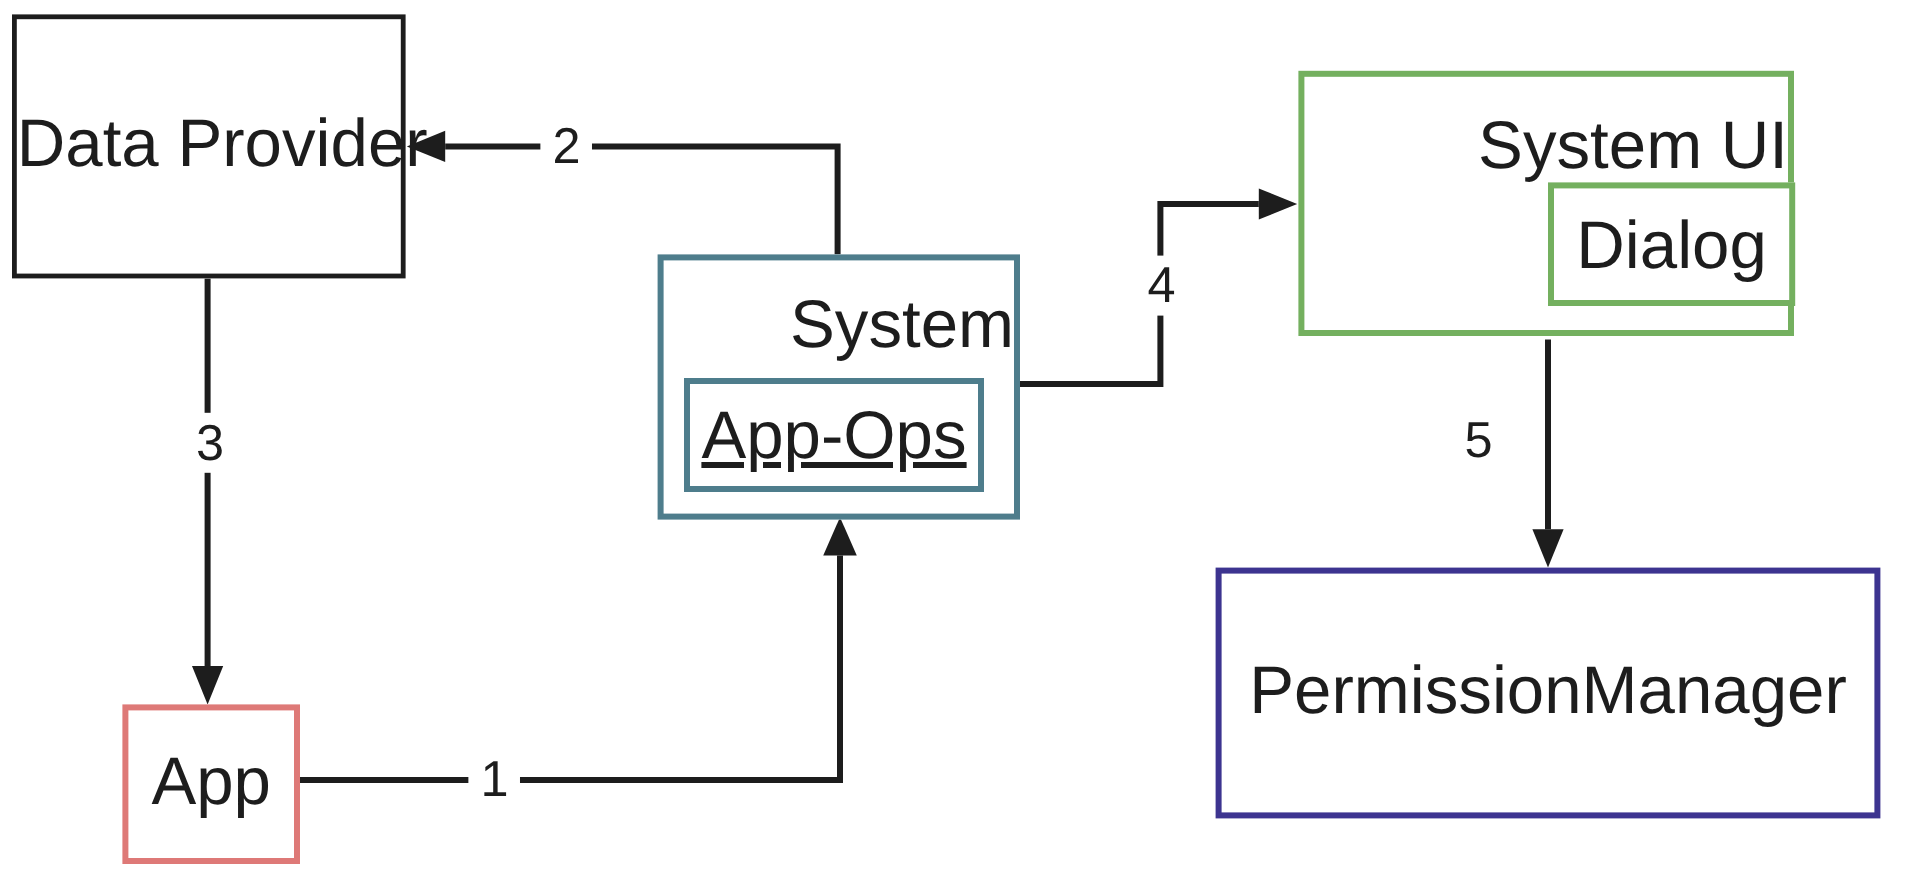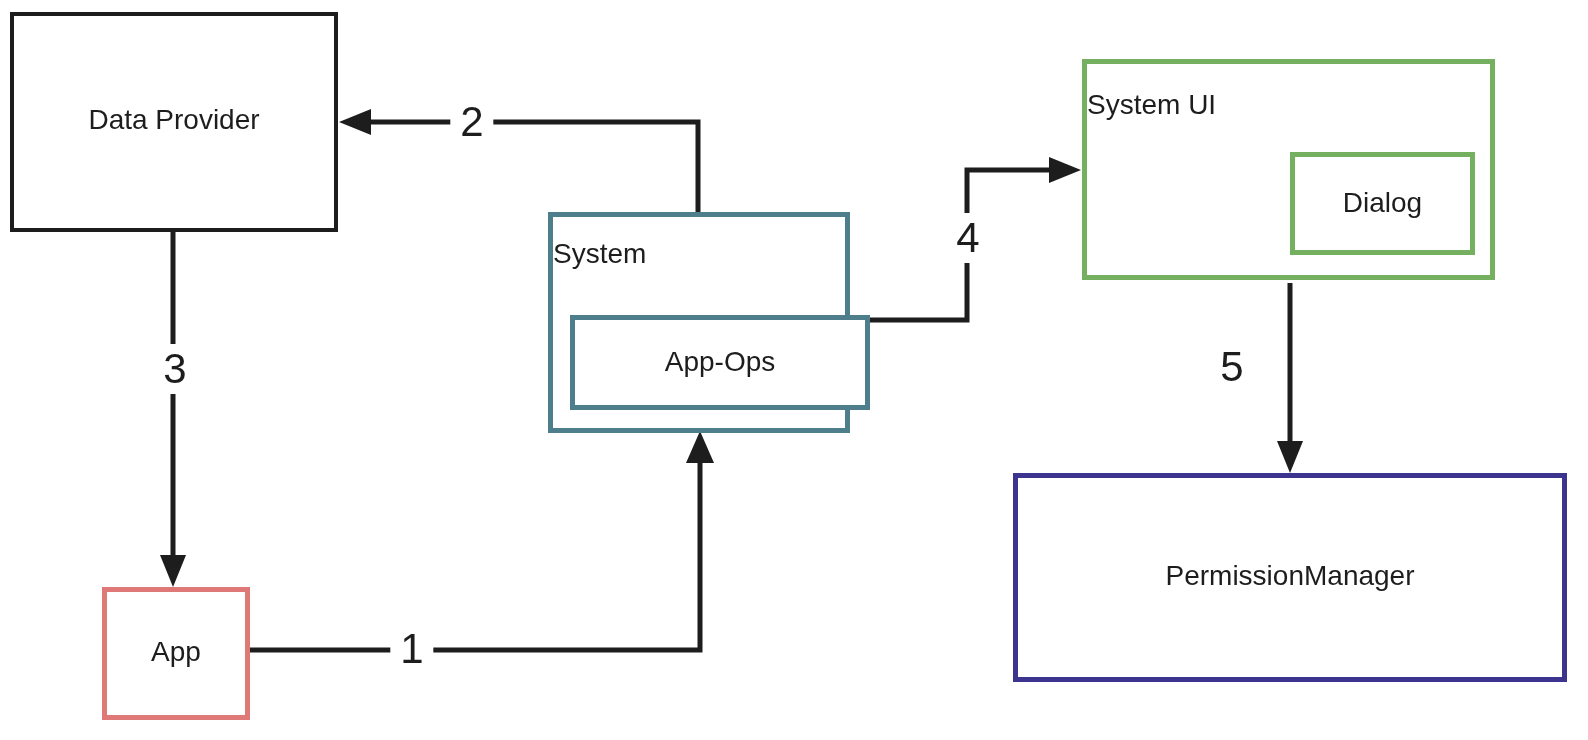--- a/index.html
+++ b/index.html
@@ -32,38 +32,38 @@
     fill: #1d1d1d;
     stroke: none;
   }
   .node {
     position: absolute;
     box-sizing: border-box;
     background: #ffffff;
   }
   .node-label {
     display: block;
-    font-size: 28px;
+    font-size: 56px;
     line-height: 1.1;
     white-space: nowrap;
     color: #1d1d1d;
   }
   .center-label {
     position: absolute;
     left: 0;
     right: 0;
     top: 50%;
     transform: translateY(-55%);
     text-align: center;
   }
   .top-label {
     position: absolute;
     left: 0;
     right: 0;
-    text-align: left;
+    text-align: right;
   }
   .inner-node {
     position: absolute;
     box-sizing: border-box;
     background: #ffffff;
     display: flex;
     align-items: center;
     justify-content: center;
   }
   .edge-label {
@@ -72,23 +72,23 @@
     background: #ffffff;
     font-size: 42px;
     line-height: 1;
     padding: 4px 10px;
     color: #1d1d1d;
   }
 
   
   #node-data-provider { left: 10px;  top: 12px;  width: 328px; height: 220px; border: 4px solid #1d1d1d; }
   #node-system        { left: 548px; top: 212px; width: 302px; height: 221px; border: 5px solid #0f766e; }
-  #node-app-ops       { left: 17px;  top: 98px;  width: 300px; height: 95px;  border: 5px solid #4e7d8c; }
+  #node-app-ops       { left: 17px;  top: 98px;  width: 250px; height: 95px;  border: 5px solid #4e7d8c; text-decoration: underline; }
   #node-system-ui     { left: 1082px;top: 59px;  width: 413px; height: 221px; border: 5px solid #74b05f; }
-  #node-dialog        { left: 203px; top: 88px;  width: 185px; height: 103px; border: 5px solid #4c1d95; }
+  #node-dialog        { left: 203px; top: 88px;  width: 206px; height: 103px; border: 5px solid #4c1d95; }
   #node-app           { left: 102px; top: 587px; width: 148px; height: 133px; border: 5px solid #84cc16; }
   #node-permission    { left: 1013px;top: 473px; width: 554px; height: 209px; border: 5px solid #0369a1; }
 
   #label-system    { top: 22px; }
   #label-system-ui { top: 26px; }
 
   #edge-label-1 { left: 412px;  top: 649px; }
   #edge-label-2 { left: 472px;  top: 122px; }
   #edge-label-3 { left: 175px;  top: 369px; }
   #edge-label-4 { left: 968px;  top: 238px; }

